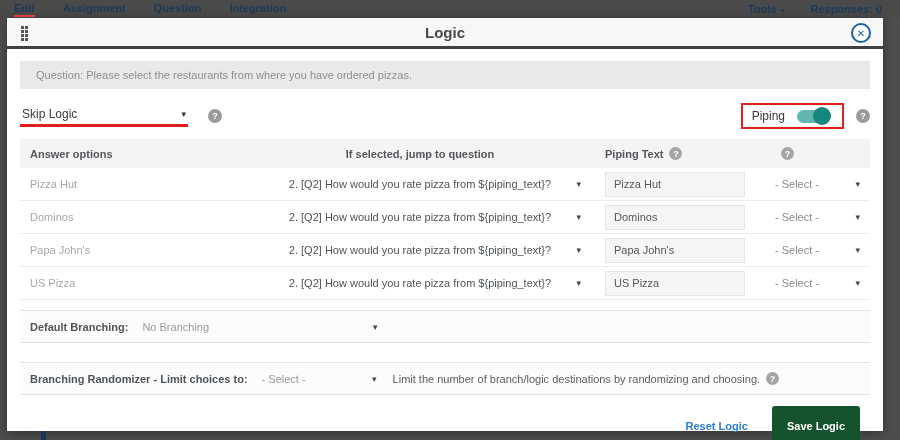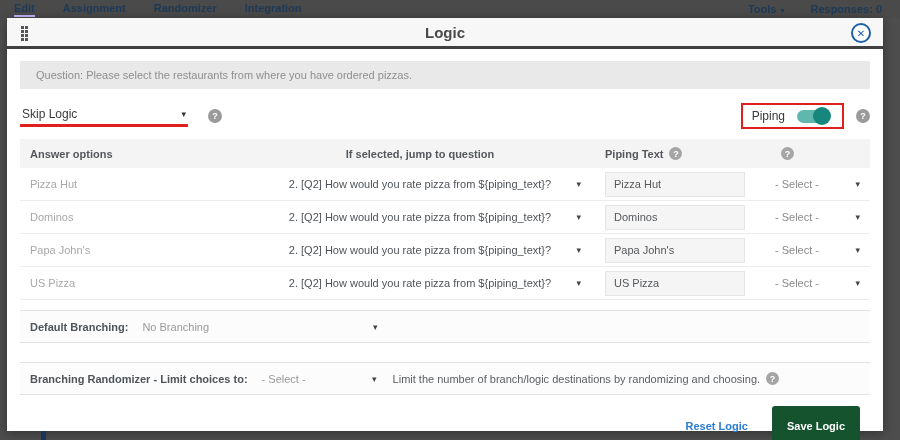--- a/index.html
+++ b/index.html
@@ -12,21 +12,21 @@
 
   
   .topbar {
     height: 18px; background: #4a4a4a;
     display: flex; align-items: center;
     padding: 0 18px 0 14px;
     font-size: 11px; font-weight: bold; color: #1d3a58;
   }
   .topbar .menu { display: flex; gap: 28px; }
   .menu-item { cursor: pointer; padding-bottom: 1px; }
-  .menu-item.active { border-bottom: 2px solid #c4b5fd; }
+  .menu-item.active { border-bottom: 2px solid #ef4444; }
   .topbar .right { margin-left: auto; display: flex; gap: 26px; align-items: center; }
   .tools { display: flex; align-items: flex-end; gap: 4px; cursor: pointer; }
   .tools .caret { font-size: 8px; }
 
   
   .modal {
     position: absolute; left: 7px; top: 18px;
     width: 876px; height: 413px;
     background: #ffffff;
     box-shadow: 0 2px 10px rgba(0,0,0,.35);
@@ -161,21 +161,21 @@
     background: #17365a;
   }
 </style>
 </head>
 <body>
 
 <div class="topbar">
   <div class="menu">
     <span class="menu-item active">Edit</span>
     <span class="menu-item">Assignment</span>
-    <span class="menu-item">Randomizer</span>
+    <span class="menu-item">Question</span>
     <span class="menu-item">Integration</span>
   </div>
   <div class="right">
     <span class="tools">
       <span>Tools</span>
       <span class="caret">▾</span>
     </span>
     <span>Responses: 0</span>
   </div>
 </div>

